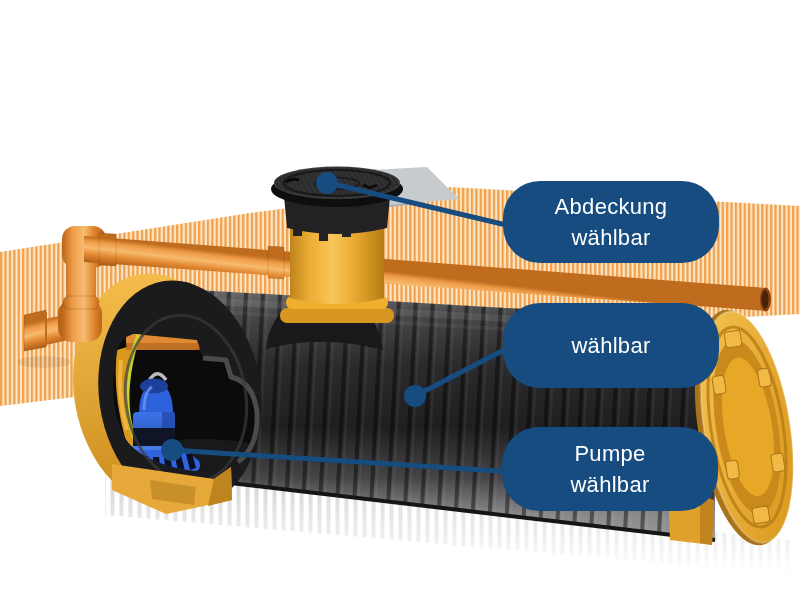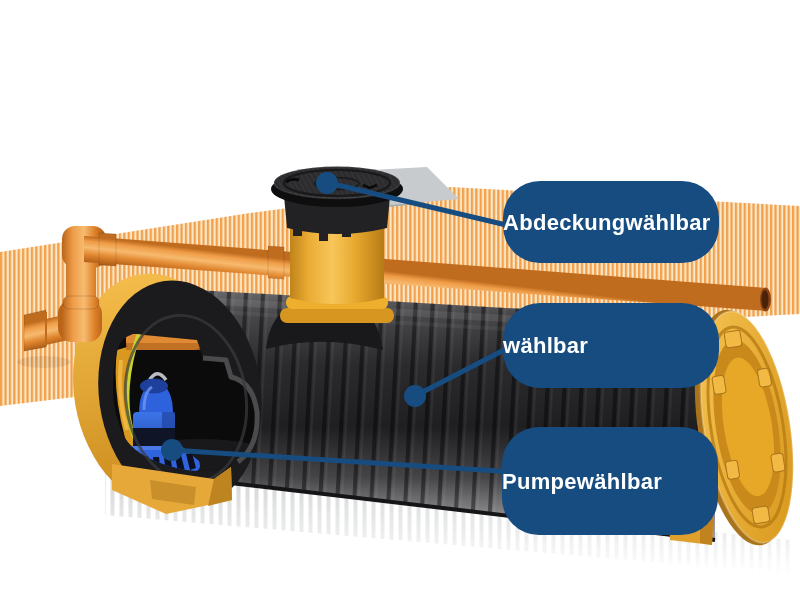--- a/index.html
+++ b/index.html
@@ -6,27 +6,27 @@
   .stage{
     position:relative;width:800px;height:600px;background:#ffffff;overflow:hidden;
     font-family:"Liberation Sans",sans-serif;
   }
   .stage svg{position:absolute;left:0;top:0;}
   .callout{
     position:absolute;width:216px;box-sizing:border-box;
     background:var(--callout-bg,#164c80);
     color:var(--callout-text,#ffffff);
     border-radius:37px;
-    display:flex;justify-content:flex-start;align-items:center;
-    text-align:center;font-weight:bold;font-size:22px;line-height:31px;letter-spacing:.3px;
+    display:flex;flex-direction:column;justify-content:center;align-items:center;
+    text-align:center;font-weight:normal;font-size:22px;line-height:31px;letter-spacing:.3px;
     z-index:5;
   }
   #callout-1{left:503px;top:181px;height:82px;}
   #callout-2{left:503px;top:303px;height:85px;}
-  #callout-3{left:502px;top:427px;height:108px;}
+  #callout-3{left:502px;top:427px;height:84px;}
 </style>
 </head>
 <body>
 
 <div class="stage">
 
 <svg width="800" height="600" viewBox="0 0 800 600">
   <defs>
     <pattern id="corru" patternUnits="userSpaceOnUse" width="4.4" height="10">
       <rect width="4.4" height="10" fill="#FBE8C9"></rect>

